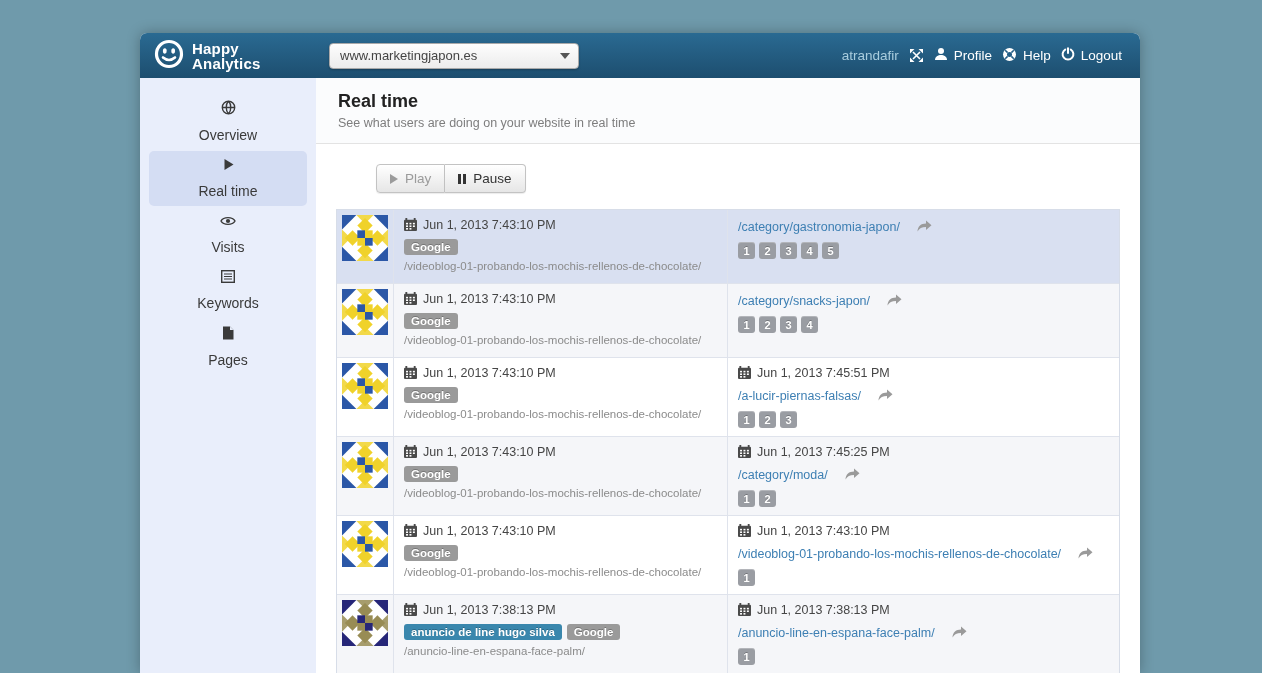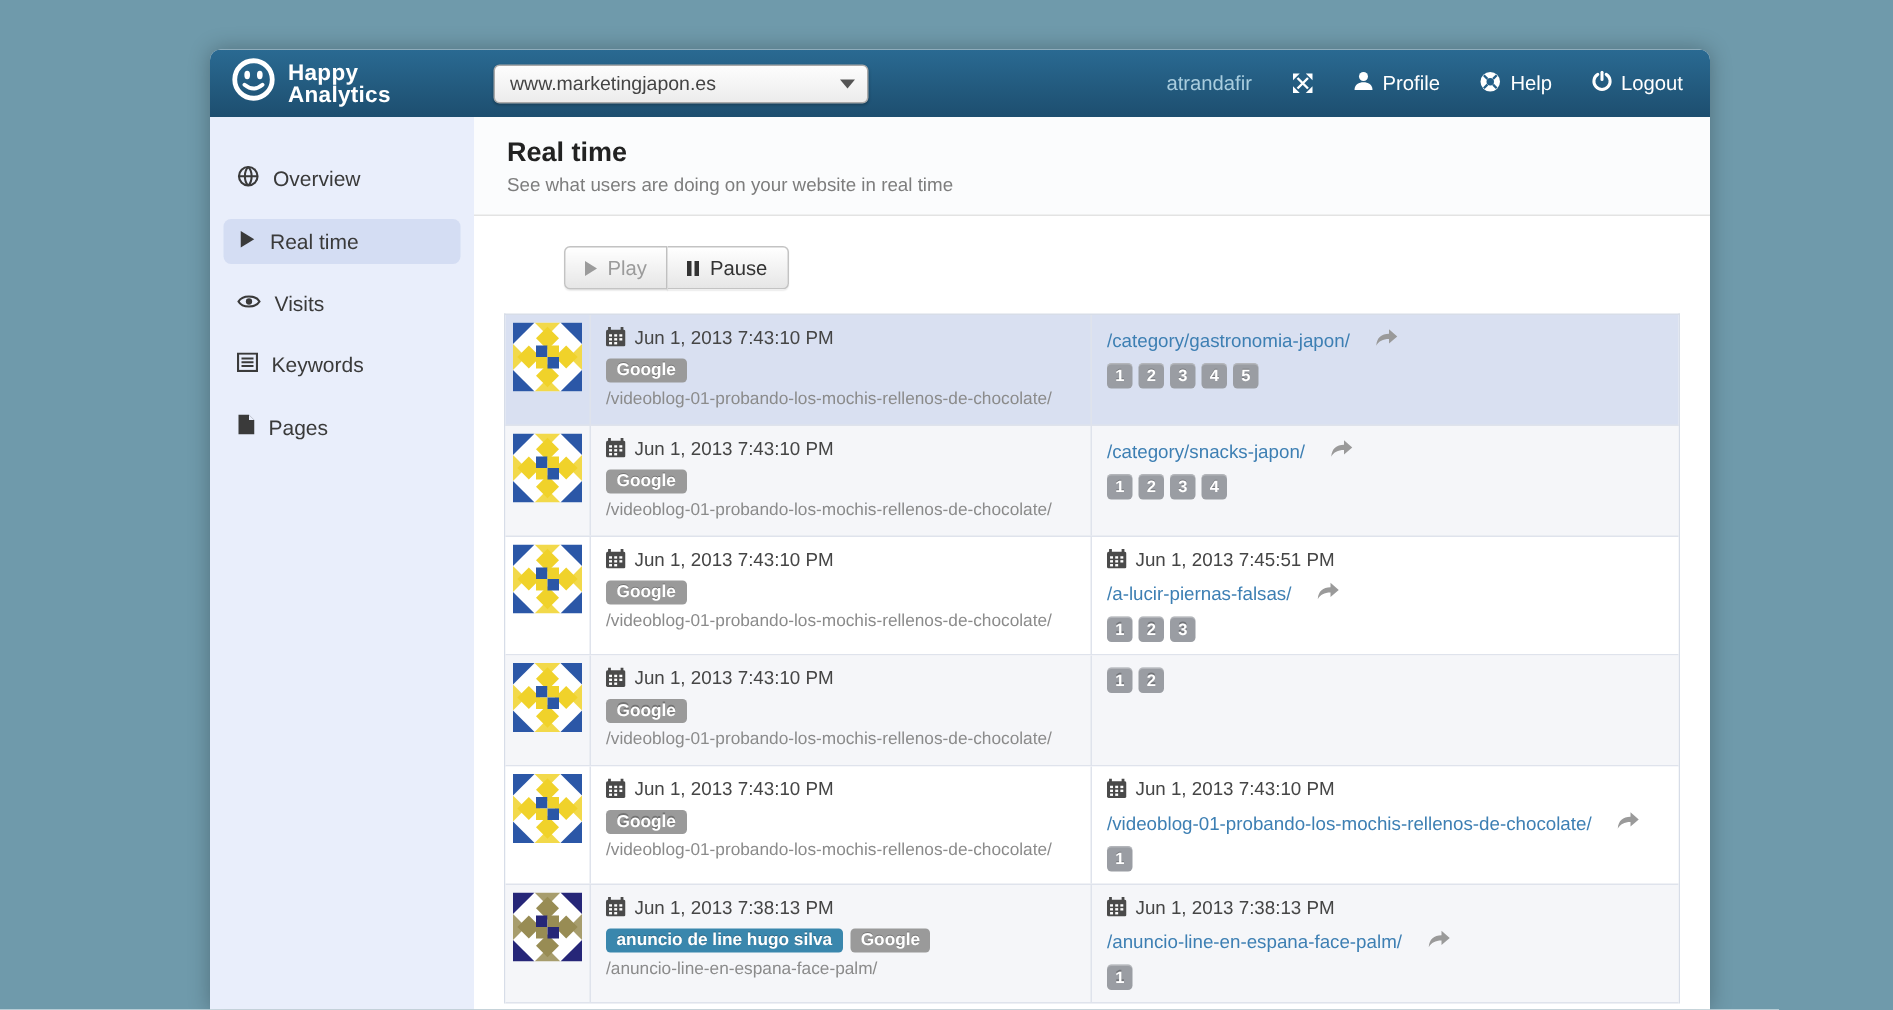--- a/index.html
+++ b/index.html
@@ -24,31 +24,31 @@
   .brand-text { font-weight:bold; font-size:15px; line-height:15px; letter-spacing:.2px; }
   .site-select {
     width:250px; height:26px; margin-left:0;
     background:linear-gradient(#fdfdfd,#ececec);
     border:1px solid #a9a9a9; border-radius:4px;
     display:flex; align-items:center; justify-content:space-between;
     padding:0 8px 0 10px; color:#444; font-size:13px; cursor:pointer;
     box-shadow:0 1px 2px rgba(0,0,0,.25);
   }
   .caret-down { width:0; height:0; border-left:5px solid transparent; border-right:5px solid transparent; border-top:6px solid #555; }
-  .topnav { margin-left:auto; display:flex; align-items:center; gap:26px; font-size:13.5px; }
+  .topnav { margin-left:auto; display:flex; align-items:center; gap:10px; font-size:13.5px; }
   .username { color:#a9cdde; }
   .navlink { display:flex; align-items:center; gap:6px; color:#fff; cursor:pointer; }
   .iconbtn { display:flex; align-items:center; cursor:pointer; }
   
   .bodyrow { flex:1; display:flex; min-height:0; }
   .sidebar { flex:0 0 176px; background:#e9eefb; padding-top:14px; }
   .side-item {
     display:flex; align-items:center; gap:9px;
-    margin:11px 9px; padding:7px 9px; border-radius:5px;
-    color:#3a3a3a; font-size:14px; cursor:pointer;
+    margin:1px 9px; padding:7px 9px; border-radius:5px;
+    color:#3a3a3a; font-size:14px; cursor:pointer;flex-direction:column;
   }
   .side-item.active { background:#d4ddf3; }
   .main { flex:1; display:flex; flex-direction:column; min-width:0; background:#fff; }
   .page-head { padding:13px 22px 13px; background:#fbfcfd; border-bottom:1px solid #e3e3e3; }
   .page-title { font-size:18px; font-weight:bold; color:#222; margin-bottom:4px; }
   .page-sub { font-size:12.5px; color:#7d7d7d; }
   .content { padding:20px; flex:1; min-height:0; }
   
   .btn-group { display:inline-flex; margin-bottom:16px; }
   .btn {
@@ -457,20 +457,44 @@
                     </svg></span>
         <span class="t first-time">Jun 1, 2013 7:43:10 PM</span>
       </div>
       <div class="labels">
 
         <span class="label source">Google</span>
       </div>
       <div class="landing">/videoblog-01-probando-los-mochis-rellenos-de-chocolate/</div>
     </div>
     <div class="right-cell">
+      <div class="timeline">
+        <span class="cal"><svg width="13" height="13" viewBox="0 0 14 14">
+                      <rect x="1.5" y="0" width="2" height="3.5" fill="#4a4a4a"></rect>
+                      <rect x="10.5" y="0" width="2" height="3.5" fill="#4a4a4a"></rect>
+                      <rect x="0" y="2" width="14" height="12" rx="1.2" fill="#4a4a4a"></rect>
+                      <g fill="#fff">
+                        <rect x="2.2" y="5.2" width="2.1" height="1.7"></rect>
+                        <rect x="5.9" y="5.2" width="2.1" height="1.7"></rect>
+                        <rect x="9.6" y="5.2" width="2.1" height="1.7"></rect>
+                        <rect x="2.2" y="8" width="2.1" height="1.7"></rect>
+                        <rect x="5.9" y="8" width="2.1" height="1.7"></rect>
+                        <rect x="9.6" y="8" width="2.1" height="1.7"></rect>
+                        <rect x="2.2" y="10.8" width="2.1" height="1.7"></rect>
+                        <rect x="5.9" y="10.8" width="2.1" height="1.7"></rect>
+                      </g>
+                    </svg></span>
+        <span class="t last-time">Jun 1, 2013 7:45:25 PM</span>
+      </div>
+      <div class="pageline">
+        <a>/category/moda/</a>
+        <span class="arrow"><svg width="15" height="12" viewBox="0 0 15 12">
+                      <path d="M9,0.5 L14.5,5.3 L9,10 L9,7 C4.8,7 2.3,8.4 0.5,11.5 C0.9,6 4,3.6 9,3.5 Z" fill="#9a9a9a"></path>
+                    </svg></span>
+      </div>
       <div class="numbadges">
                   <span class="numbadge">1</span>
                   <span class="numbadge">2</span>
                 </div>
     </div>
   </div>
             <div class="vrow">
     <div class="icon-cell"><svg width="46" height="46" viewBox="0 0 48 48">
                   <rect width="48" height="48" fill="#ffffff"></rect>
                   <path d="M0,0 L15,0 L0,15 Z" fill="#2b57a7"></path>

